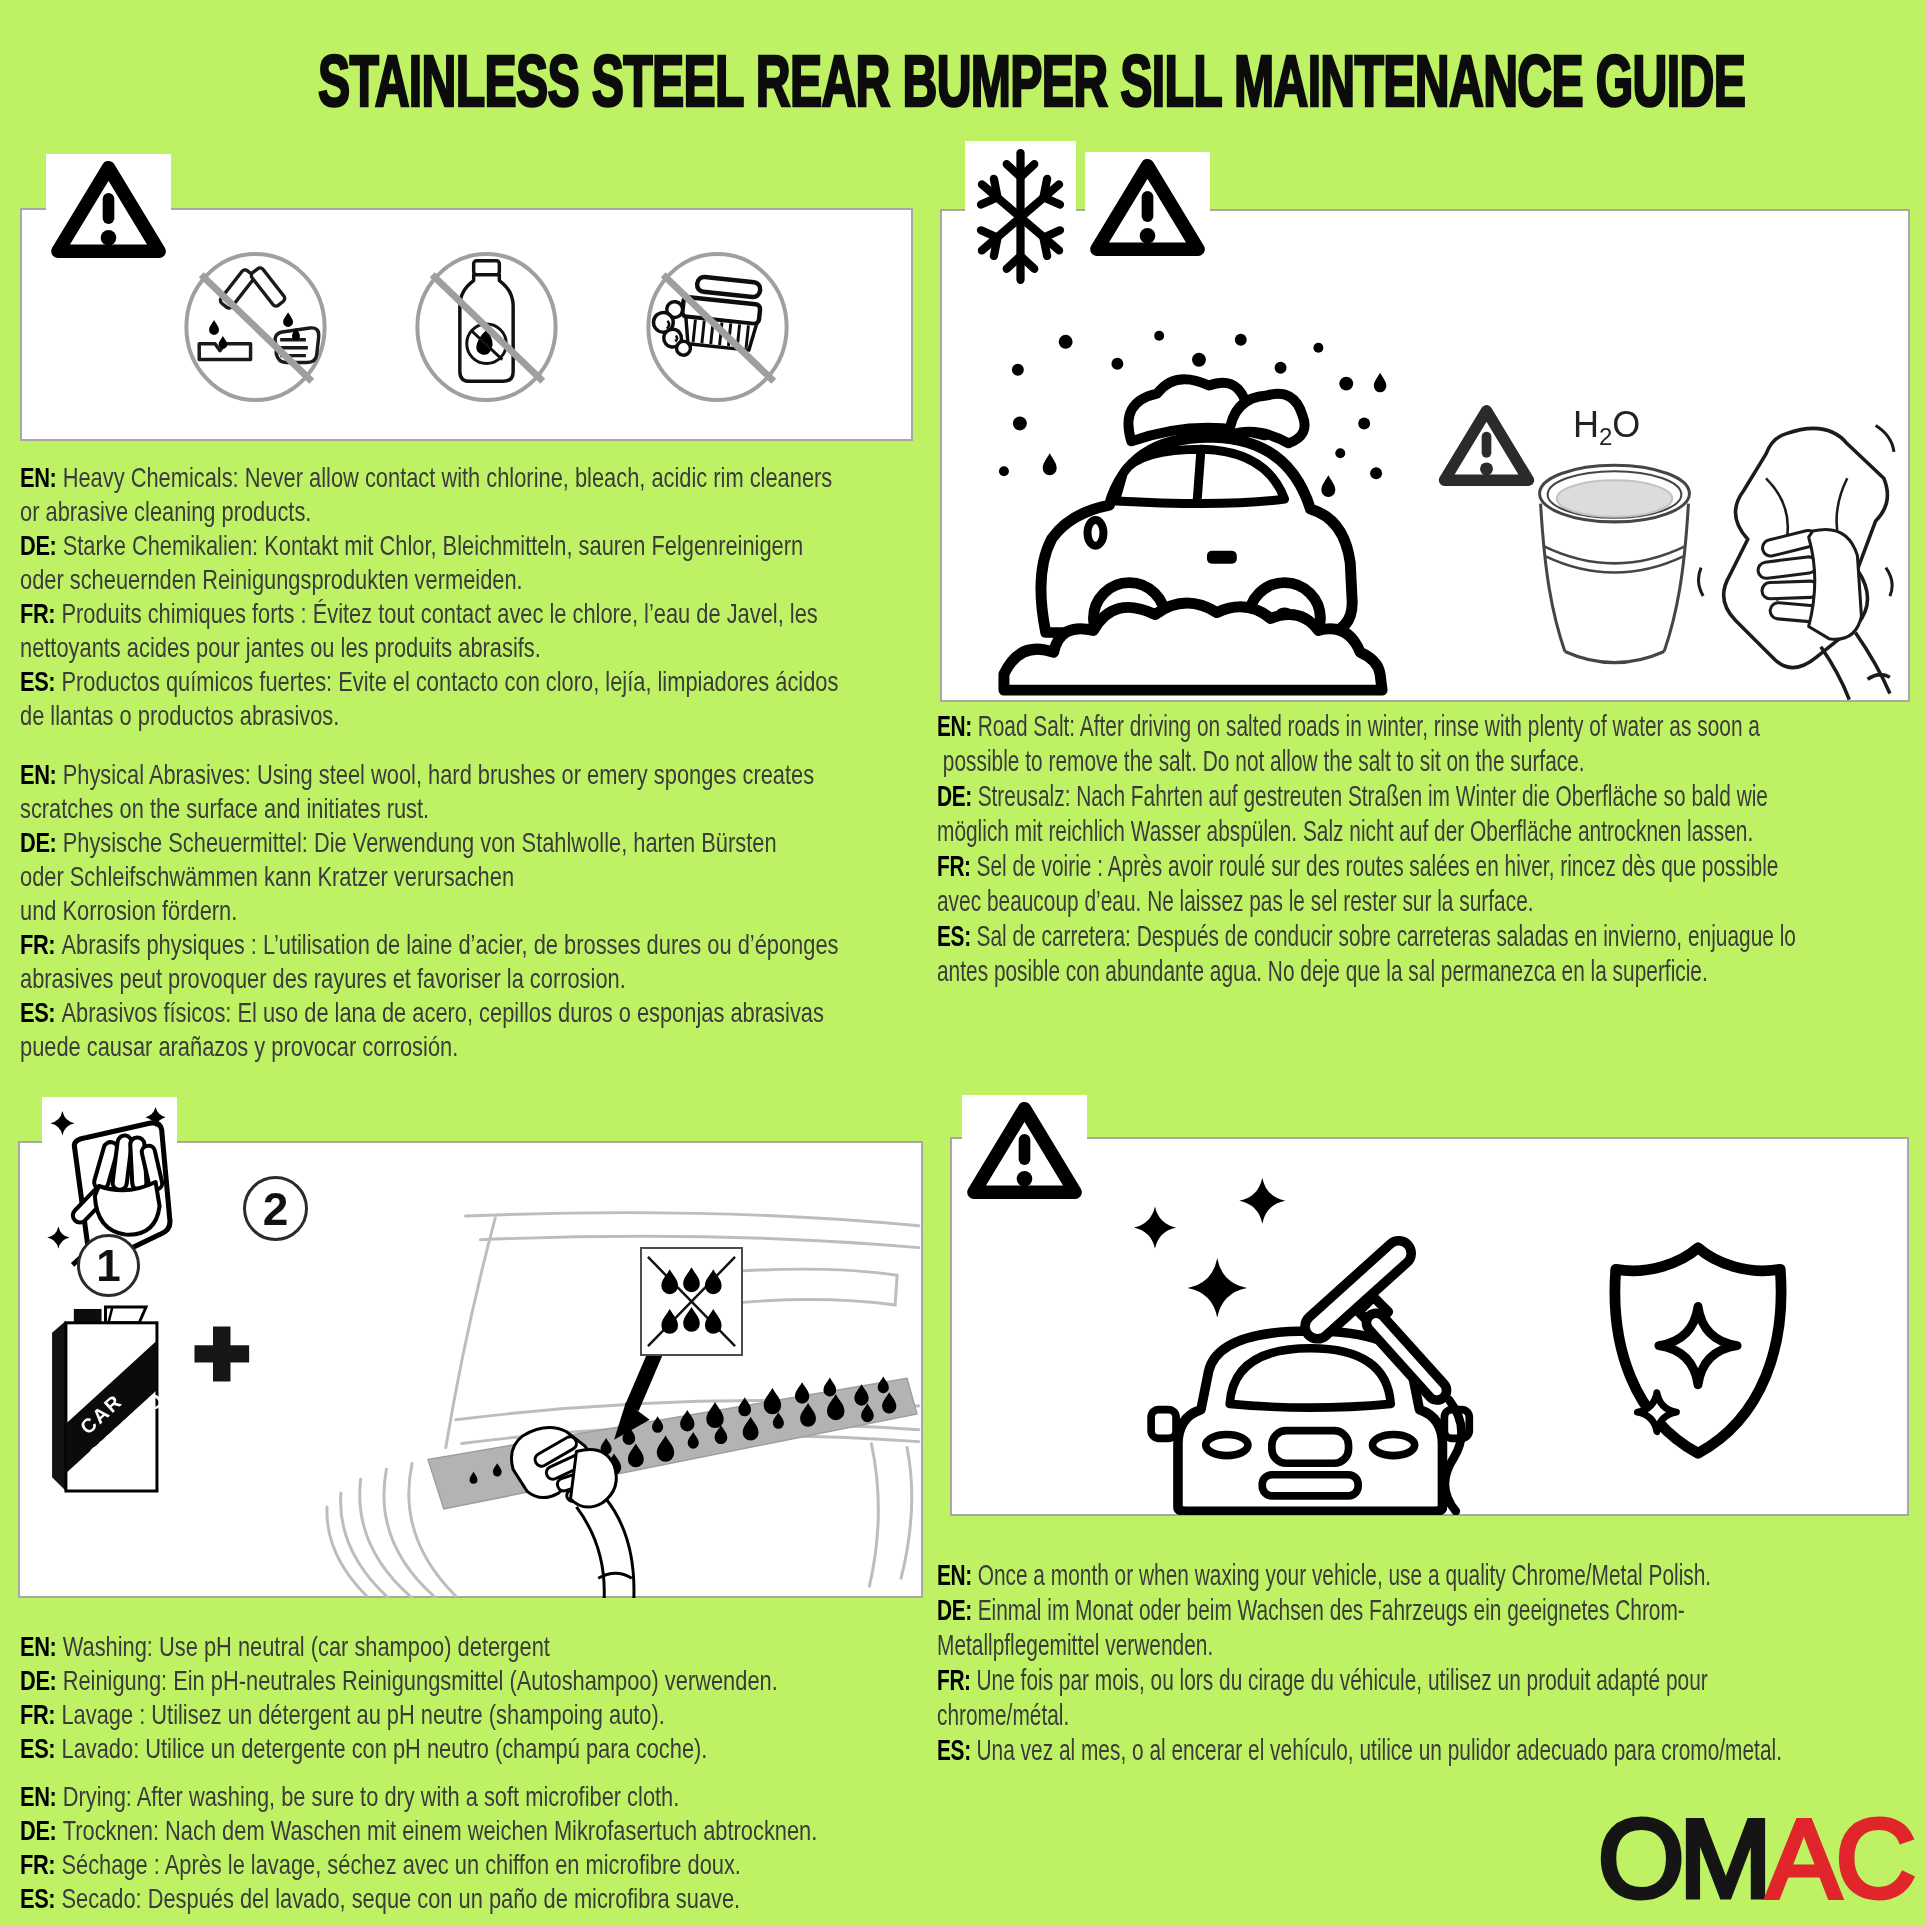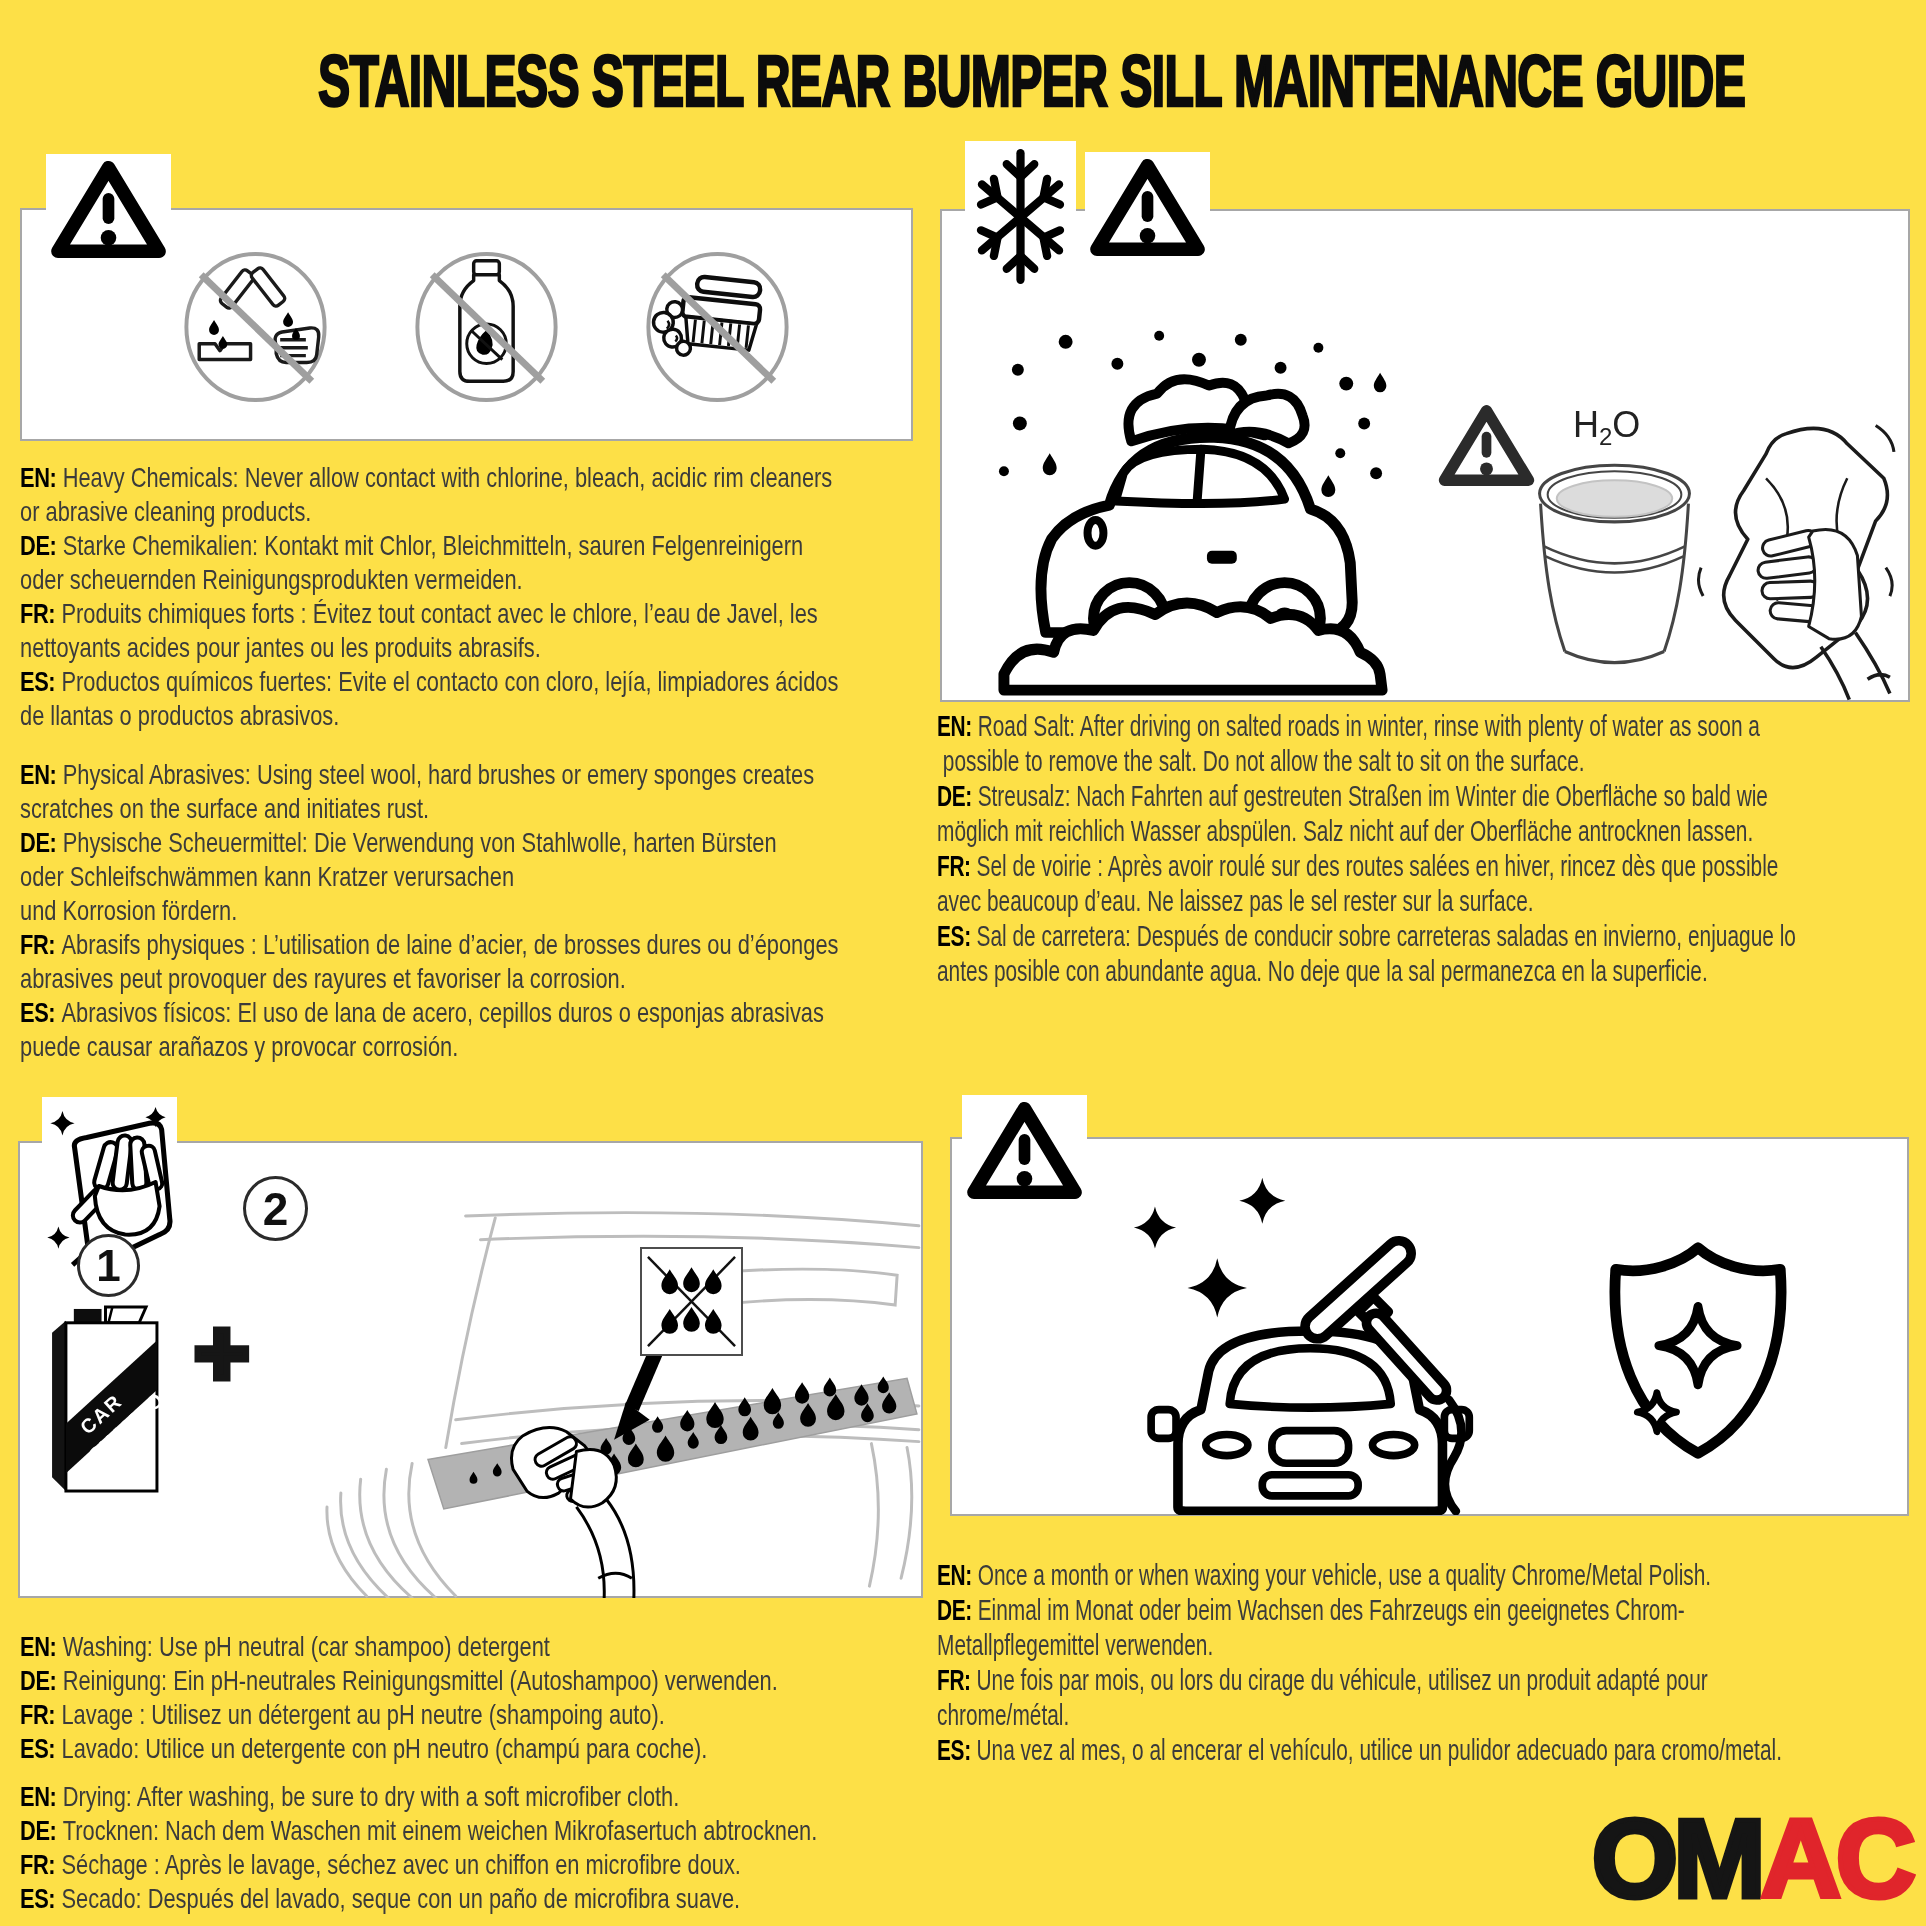--- a/index.html
+++ b/index.html
@@ -1,16 +1,16 @@
 <!DOCTYPE html>
 <html><head>
 <meta charset="utf-8">
 <style>
   html,body{margin:0;padding:0;background:#fff;}
-  .page{position:relative;width:1927px;height:1927px;background:#fde047;overflow:hidden;
+  .page{position:relative;width:1927px;height:1927px;background:#bef264;overflow:hidden;
         font-family:"Liberation Sans",sans-serif;}
   .abs{position:absolute;}
 
   
   .title{position:absolute;top:40px;left:0;width:100%;text-align:center;
          font-size:72px;font-weight:700;color:#0c0c0c;-webkit-text-stroke:2.6px #0c0c0c;
          letter-spacing:-1px;white-space:nowrap;transform:scaleX(0.67);transform-origin:50% 50%;}
 
   
   .qbox{position:absolute;border:2px solid #a7a7a7;background:#fff;}
@@ -41,21 +41,21 @@
         -webkit-text-stroke:7px #161616;line-height:1;}
 
   
   .h2o{position:absolute;left:1549px;top:404px;font-size:36px;color:#222;font-weight:400;margin-left:24px;}
   .h2o sub{font-size:24px;}
 
   
   .nodrops{position:absolute;left:640px;top:1247px;width:99px;height:105px;border:2px solid #4d4d4d;background:#fff;}
 
   
-  .logo{position:absolute;right:16px;top:1804px;font-size:111px;line-height:1;font-weight:700;
+  .logo{position:absolute;right:16px;top:1804px;font-size:111px;line-height:1;font-weight:400;
         letter-spacing:-5px;white-space:nowrap;}
   .logo .lg-black{color:#151515;-webkit-text-stroke:5px #151515;}
   .logo .lg-red{color:#e0252b;-webkit-text-stroke:5px #e0252b;}
 
   svg{display:block;}
 </style>
 </head>
 <body>
 
 <div class="page">

